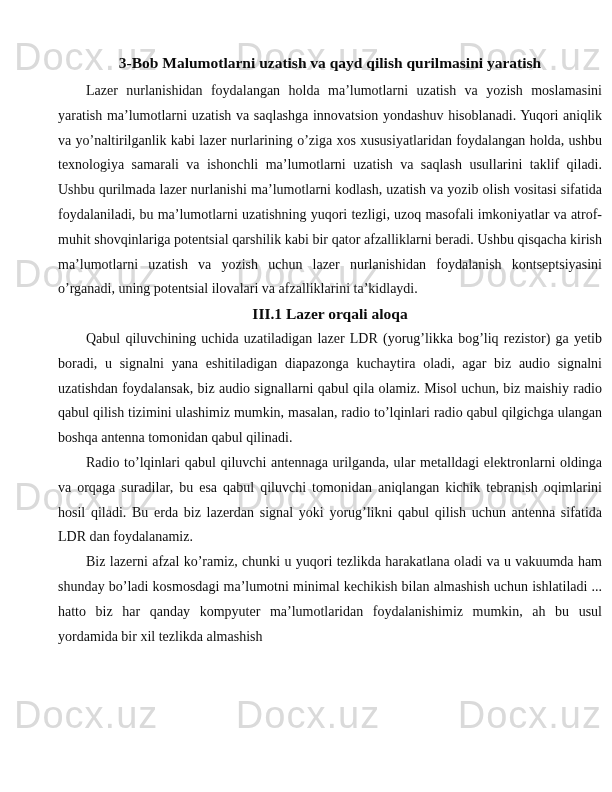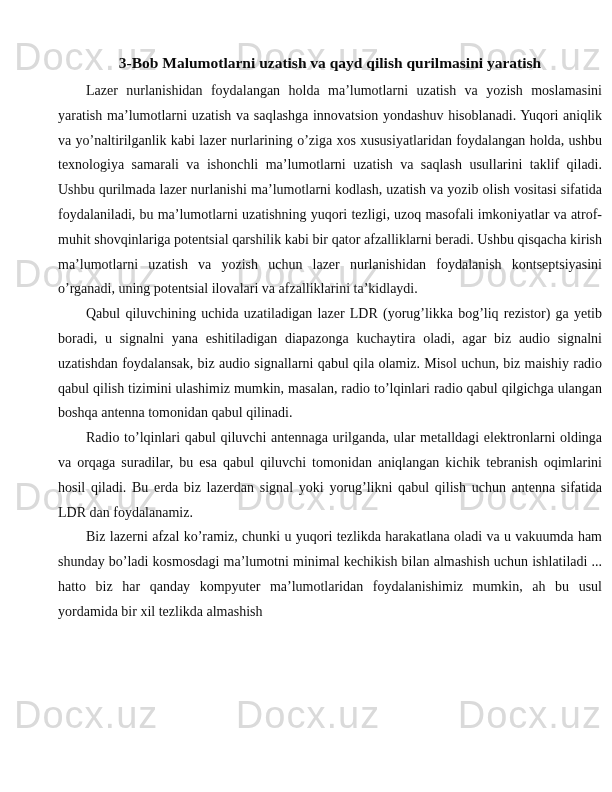--- a/index.html
+++ b/index.html
@@ -105,19 +105,20 @@
     <div class="wm-row r4">
       <span class="wm">Docx.uz</span>
       <span class="wm">Docx.uz</span>
       <span class="wm">Docx.uz</span>
     </div>
   </div>
 
   <div class="content">
     <h1 class="chapter-title">3-Bob Malumotlarni uzatish va qayd qilish qurilmasini yaratish</h1>
     <p class="body-par">Lazer nurlanishidan foydalangan holda ma’lumotlarni uzatish va yozish moslamasini yaratish ma’lumotlarni uzatish va saqlashga innovatsion yondashuv hisoblanadi. Yuqori aniqlik va yo’naltirilganlik kabi lazer nurlarining o’ziga xos xususiyatlaridan foydalangan holda, ushbu texnologiya samarali va ishonchli ma’lumotlarni uzatish va saqlash usullarini taklif qiladi. Ushbu qurilmada lazer nurlanishi ma’lumotlarni kodlash, uzatish va yozib olish vositasi sifatida foydalaniladi, bu ma’lumotlarni uzatishning yuqori tezligi, uzoq masofali imkoniyatlar va atrof-muhit shovqinlariga potentsial qarshilik kabi bir qator afzalliklarni beradi. Ushbu qisqacha kirish ma’lumotlarni uzatish va yozish uchun lazer nurlanishidan foydalanish kontseptsiyasini o’rganadi, uning potentsial ilovalari va afzalliklarini ta’kidlaydi.</p>
+    <h2 class="section-title">III.1 Lazer orqali aloqa</h2>
     <p class="body-par">Qabul qiluvchining uchida uzatiladigan lazer LDR (yorug’likka bog’liq rezistor) ga yetib boradi, u signalni yana eshitiladigan diapazonga kuchaytira oladi, agar biz audio signalni uzatishdan foydalansak, biz audio signallarni qabul qila olamiz. Misol uchun, biz maishiy radio qabul qilish tizimini ulashimiz mumkin, masalan, radio to’lqinlari radio qabul qilgichga ulangan boshqa antenna tomonidan qabul qilinadi.</p>
     <p class="body-par">Radio to’lqinlari qabul qiluvchi antennaga urilganda, ular metalldagi elektronlarni oldinga va orqaga suradilar, bu esa qabul qiluvchi tomonidan aniqlangan kichik tebranish oqimlarini hosil qiladi. Bu erda biz lazerdan signal yoki yorug’likni qabul qilish uchun antenna sifatida LDR dan foydalanamiz.</p>
     <p class="body-par">Biz lazerni afzal ko’ramiz, chunki u yuqori tezlikda harakatlana oladi va u vakuumda ham shunday bo’ladi kosmosdagi ma’lumotni minimal kechikish bilan almashish uchun ishlatiladi ... hatto biz har qanday kompyuter ma’lumotlaridan foydalanishimiz mumkin, ah bu usul yordamida bir xil tezlikda almashish</p>
   </div>
 
 
 </div>
 
 </body></html>

